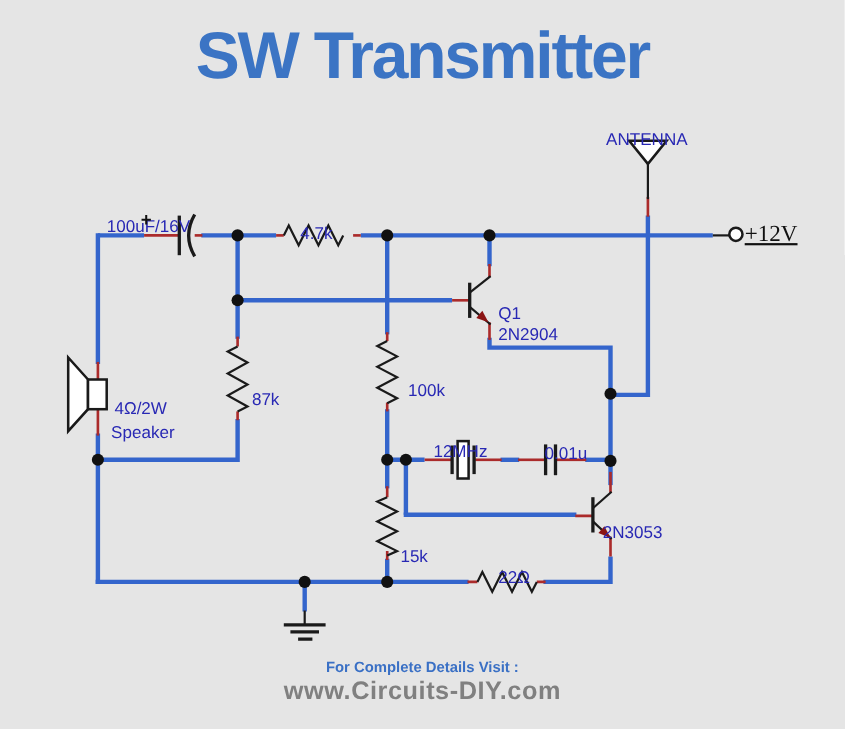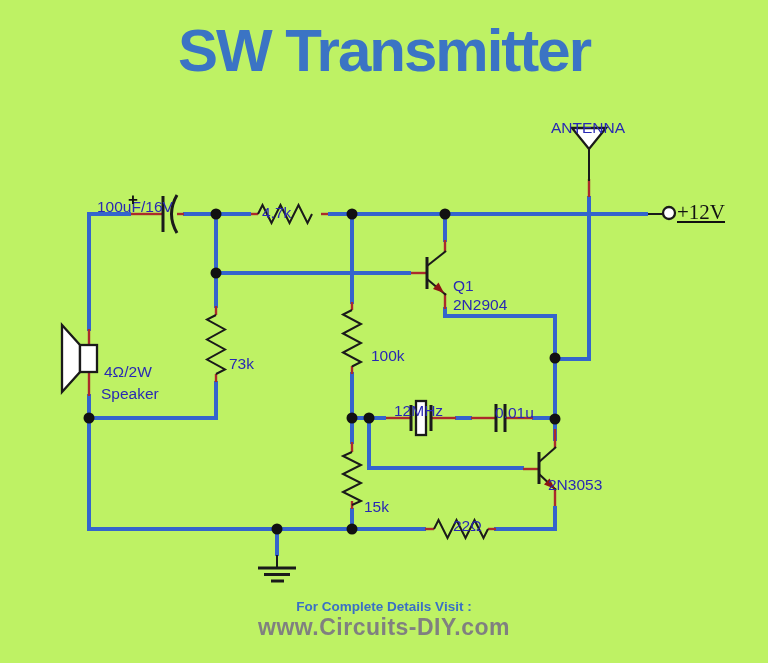--- a/index.html
+++ b/index.html
@@ -1,16 +1,16 @@
 <!DOCTYPE html>
 <html style="--wire: #3465cc; --lead: #ab2b2b; --component: #1a1a1a; --label: #2828b4; --title: #3b74c4; --footer_heading: #3a70c5; --footer_site: #808080; --arrow: #8b1414;"><head>
 <meta charset="utf-8">
 <style>
   html,body{margin:0;padding:0;background:#ffffff;}
-  #page{position:relative;width:768px;height:663px;background:#bef264;overflow:hidden;
+  #page{position:relative;width:768px;height:663px;background:#e5e5e5;overflow:hidden;
         font-family:"Liberation Sans",sans-serif;}
   
   :root{
     --wire:#3465cc; --lead:#ab2b2b; --component:#1a1a1a; --label:#2828b4;
     --title:#3b74c4; --footer_heading:#3a70c5; --footer_site:#808080; --arrow:#8b1414;
   }
   #title{position:absolute;top:16px;left:0;width:768px;text-align:center;
          font-size:60px;font-weight:bold;letter-spacing:-2px;color:var(--title);}
   svg.schem{position:absolute;left:0;top:0;}
   .wire{stroke:var(--wire);stroke-width:4;fill:none;}
@@ -190,22 +190,22 @@
       <circle class="dot" cx="369" cy="418" r="5.5"></circle>
       <circle class="dot" cx="555" cy="358" r="5.5"></circle>
       <circle class="dot" cx="555" cy="419" r="5.5"></circle>
       <circle class="dot" cx="277" cy="529" r="5.5"></circle>
       <circle class="dot" cx="352" cy="529" r="5.5"></circle>
     </g>
   </svg>
 
   <div class="lbl" style="left:97px;top:182px">100uF/16V</div>
   <div class="plus" style="left:128px;top:190px">+</div>
-  <div class="lbl" style="left:262px;top:188px">4.7k</div>
-  <div class="lbl" style="left:229px;top:339px">73k</div>
+  <div class="lbl" style="left:273px;top:188px">4.7k</div>
+  <div class="lbl" style="left:229px;top:339px">87k</div>
   <div class="lbl" style="left:371px;top:331px">100k</div>
   <div class="lbl" style="left:364px;top:482px">15k</div>
   <div class="lbl" style="left:453px;top:501px">22Ω</div>
   <div class="lbl" style="left:394px;top:386px">12MHz</div>
   <div class="lbl" style="left:495px;top:388px">0.01u</div>
   <div class="lbl" style="left:453px;top:261px">Q1</div>
   <div class="lbl" style="left:453px;top:280px">2N2904</div>
   <div class="lbl" style="left:548px;top:460px">2N3053</div>
   <div class="lbl" style="left:104px;top:347px">4Ω/2W</div>
   <div class="lbl" style="left:101px;top:369px">Speaker</div>

